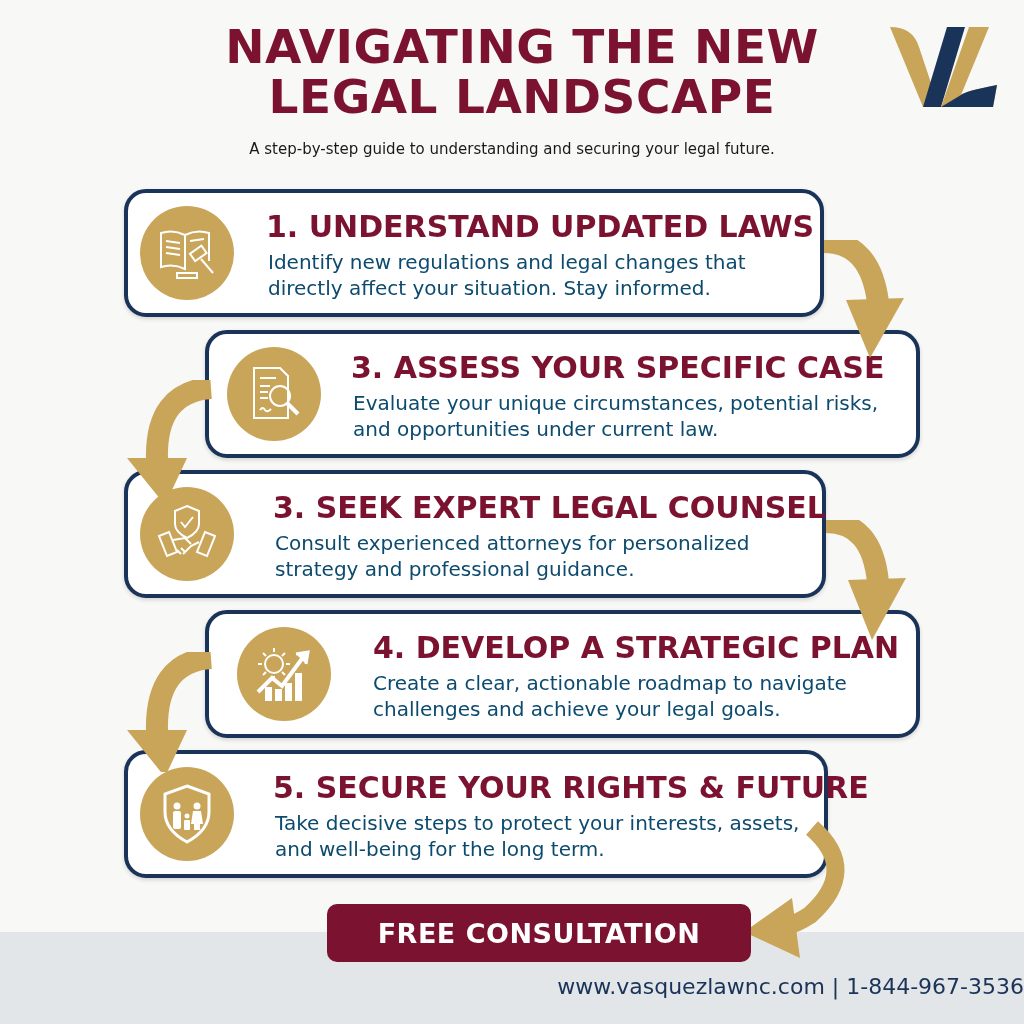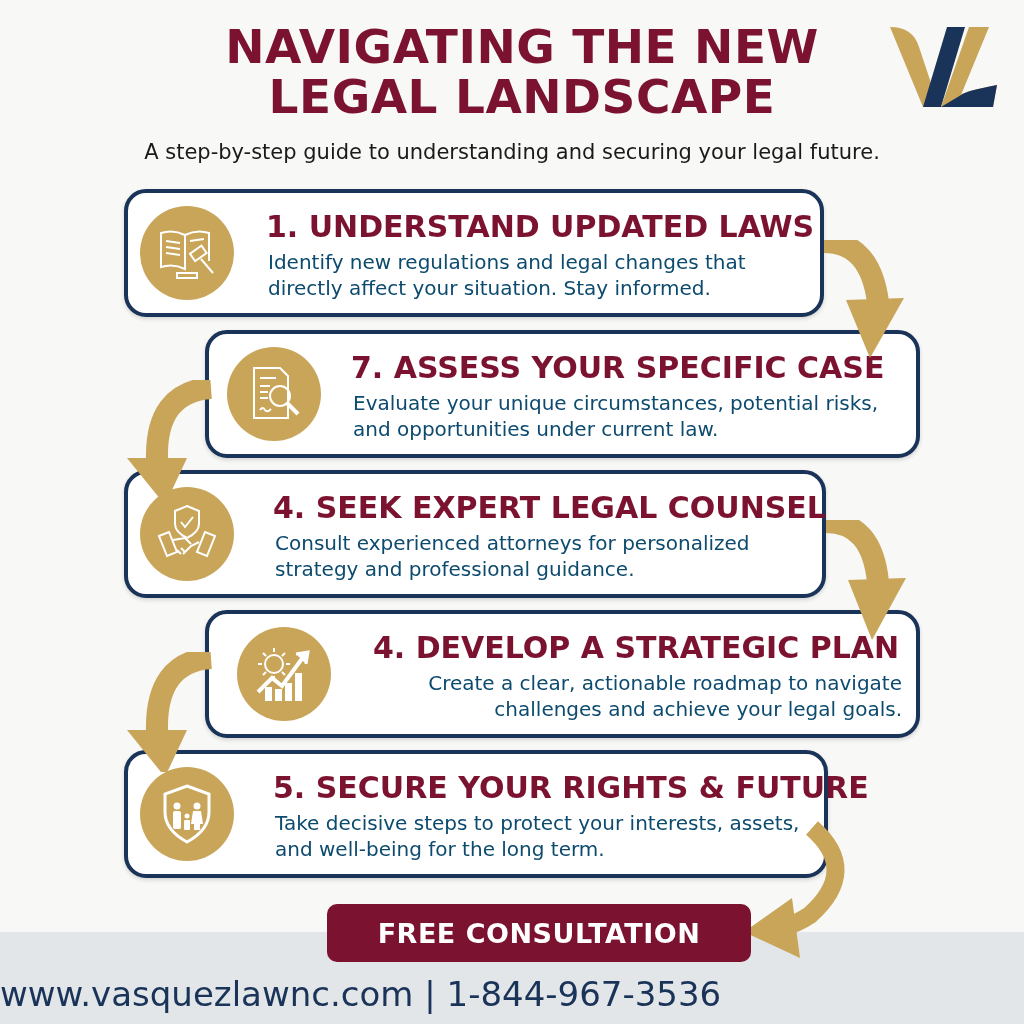--- a/index.html
+++ b/index.html
@@ -23,21 +23,21 @@
     line-height: 50px;
     letter-spacing: 0.5px;
     padding-left: 20px;
   }
   .title span { display: block; }
   .subtitle {
     position: absolute; left: 0; top: 140px; width: 1024px;
     text-align: center;
     color: #1a1a1a;
     font-family: "DejaVu Sans", sans-serif;
-    font-size: 21px;
+    font-size: 15px;
   }
   .logo {
     position: absolute; left: 885px; top: 25px; width: 115px; height: 88px;
   }
   .step {
     position: absolute;
     background: #ffffff;
     border: 4px solid #1a3358;
     border-radius: 22px;
     height: 128px;
@@ -74,24 +74,24 @@
     font-family: "DejaVu Sans", sans-serif;
     font-weight: bold;
     font-size: 27px;
     display: flex; align-items: center; justify-content: center;
     letter-spacing: 0.5px;
     border: none;
     margin-left: 28px;
   }
   .contact {
     position: absolute; left: 0; top: 974px; width: 1024px;
-    text-align: left;
+    text-align: right;
     color: #1a3358;
     font-family: "DejaVu Sans", sans-serif;
-    font-size: 34px;
+    font-size: 22px;
   }
 </style>
 </head>
 <body>
 
 <div class="footer-band"></div>
 
 <h1 class="title">
   <span>NAVIGATING THE NEW</span>
   <span>LEGAL LANDSCAPE</span>
@@ -131,39 +131,39 @@
       <path d="M12 6 L38 6 L46 14 L46 56 L12 56 Z"></path>
       <line x1="18" y1="16" x2="34" y2="16"></line>
         <line x1="18" y1="24" x2="28" y2="24"></line>
       <line x1="18" y1="30" x2="26" y2="30"></line>
         <line x1="18" y1="36" x2="26" y2="36"></line>
       <circle cx="38" cy="34" r="10"></circle>
       <line x1="45" y1="41" x2="56" y2="52" stroke-width="4"></line>
       <path d="M18 48 q3 -4 5 0 q2 3 6 -1"></path>
     </svg>
   </div>
-  <div class="step-title" style="left:142px;">7. ASSESS YOUR SPECIFIC CASE</div>
+  <div class="step-title" style="left:142px;">3. ASSESS YOUR SPECIFIC CASE</div>
   <div class="step-desc" style="left:144px;">Evaluate your unique circumstances, potential risks, and opportunities under current law.</div>
 </div>
 
 <div class="step" style="left:124px; top:470px; width:702px;">
   <div class="icon-circle">
     <svg width="64" height="64" viewBox="0 0 64 64" fill="none" stroke="#fff" stroke-width="2">
       <path d="M32 4 L44 9 L44 22 Q44 30 32 36 Q20 30 20 22 L20 9 Z"></path>
       <path d="M26 20 L30 25 L38 15"></path>
       <path d="M4 34 L14 30 L22 50 L12 54 Z"></path>
       <path d="M60 34 L50 30 L42 50 L52 54 Z"></path>
       <path d="M18 38 L30 36 L36 42 M44 40 L36 44 L28 52 M22 48 L26 52 M26 46 L30 50"></path>
     </svg>
   </div>
-  <div class="step-title" style="left:145px;">4. SEEK EXPERT LEGAL COUNSEL</div>
+  <div class="step-title" style="left:145px;">3. SEEK EXPERT LEGAL COUNSEL</div>
   <div class="step-desc" style="left:147px;">Consult experienced attorneys for personalized strategy and professional guidance.</div>
 </div>
 
-<div class="step" style="left:205px; top:610px; width:715px;text-align:right;">
+<div class="step" style="left:205px; top:610px; width:715px;">
   <div class="icon-circle" style="left:28px;">
     <svg width="64" height="64" viewBox="0 0 64 64" fill="none" stroke="#fff" stroke-width="2">
       <circle cx="22" cy="22" r="9"></circle>
       <path d="M22 6 L22 10 M22 34 L22 38 M6 22 L10 22 M34 22 L38 22 M11 11 L14 14 M30 30 L33 33 M33 11 L30 14 M11 33 L14 30"></path>
       <path d="M6 50 L20 36 L30 44 L52 14" stroke-width="4"></path>
       <path d="M44 12 L56 10 L54 22" stroke-width="3" fill="#fff"></path>
       <rect x="14" y="46" width="5" height="12" fill="#fff"></rect>
       <rect x="24" y="48" width="5" height="10" fill="#fff"></rect>
       <rect x="34" y="42" width="5" height="16" fill="#fff"></rect>
       <rect x="44" y="32" width="5" height="26" fill="#fff"></rect>

